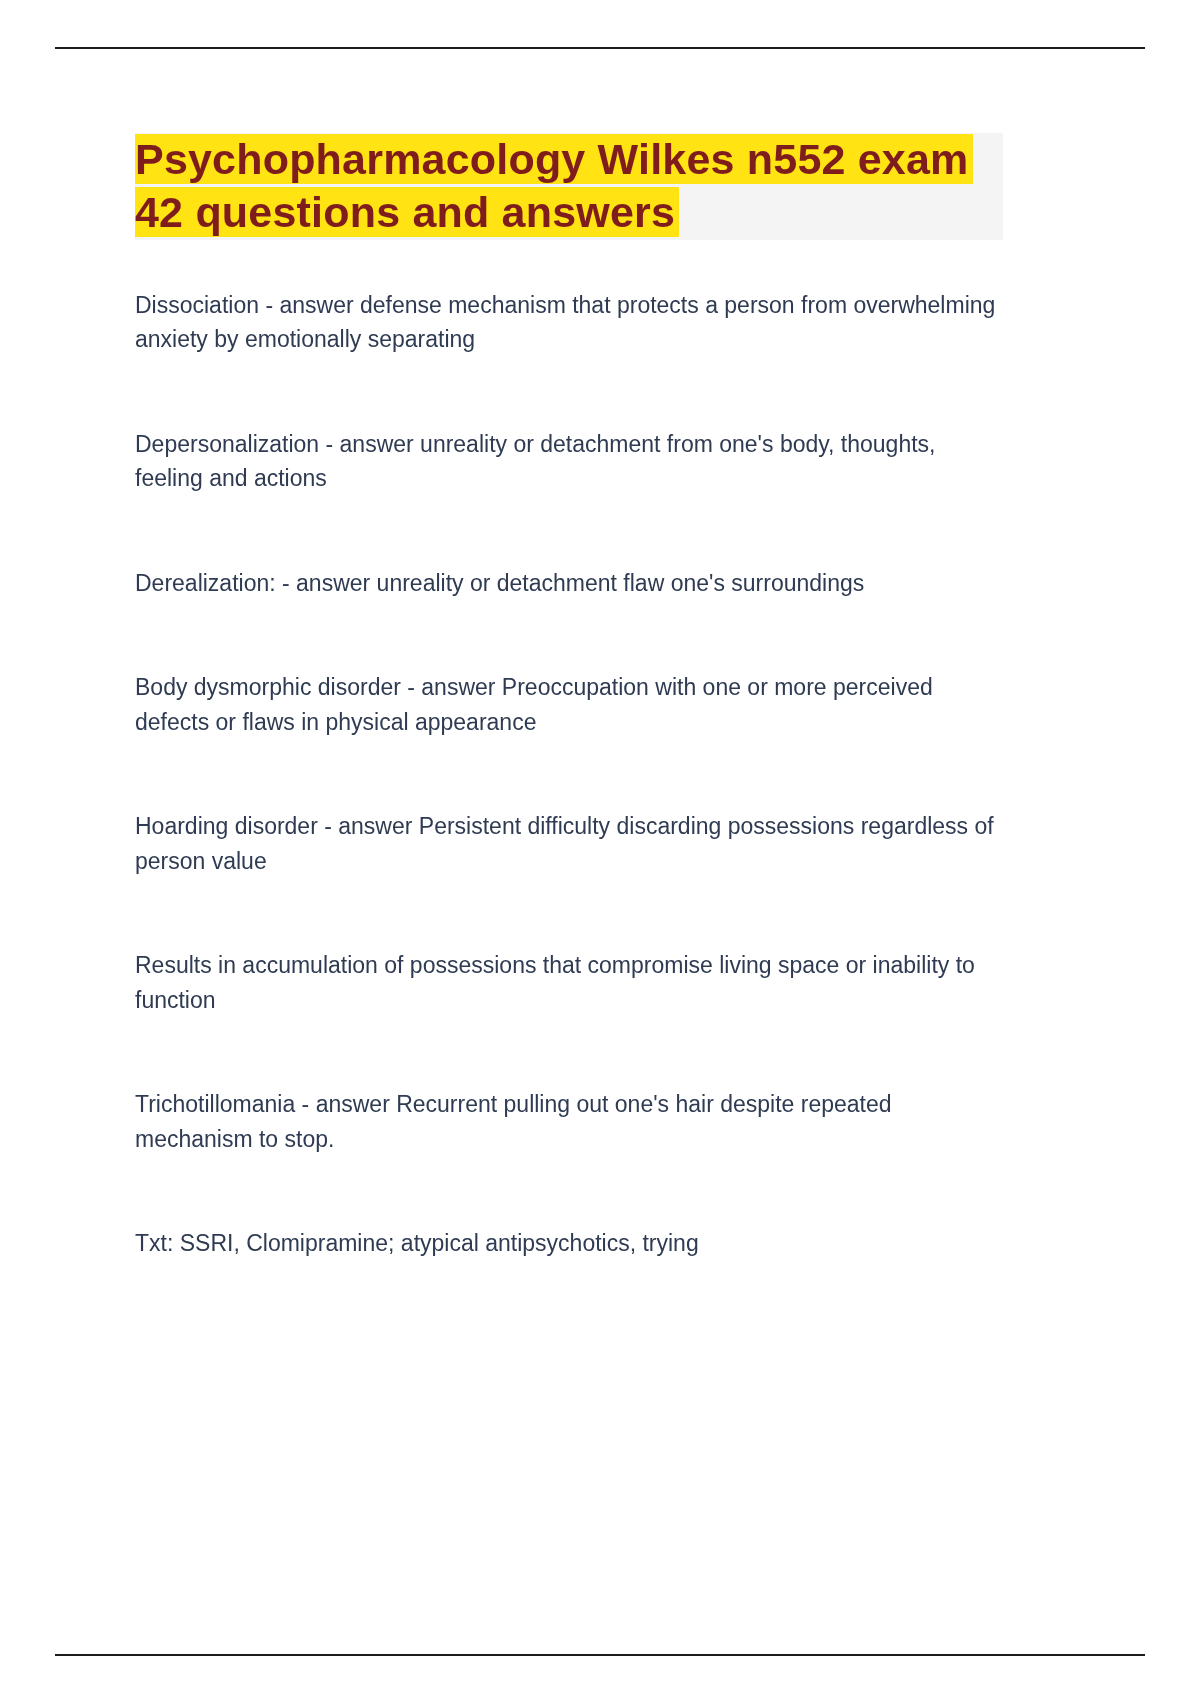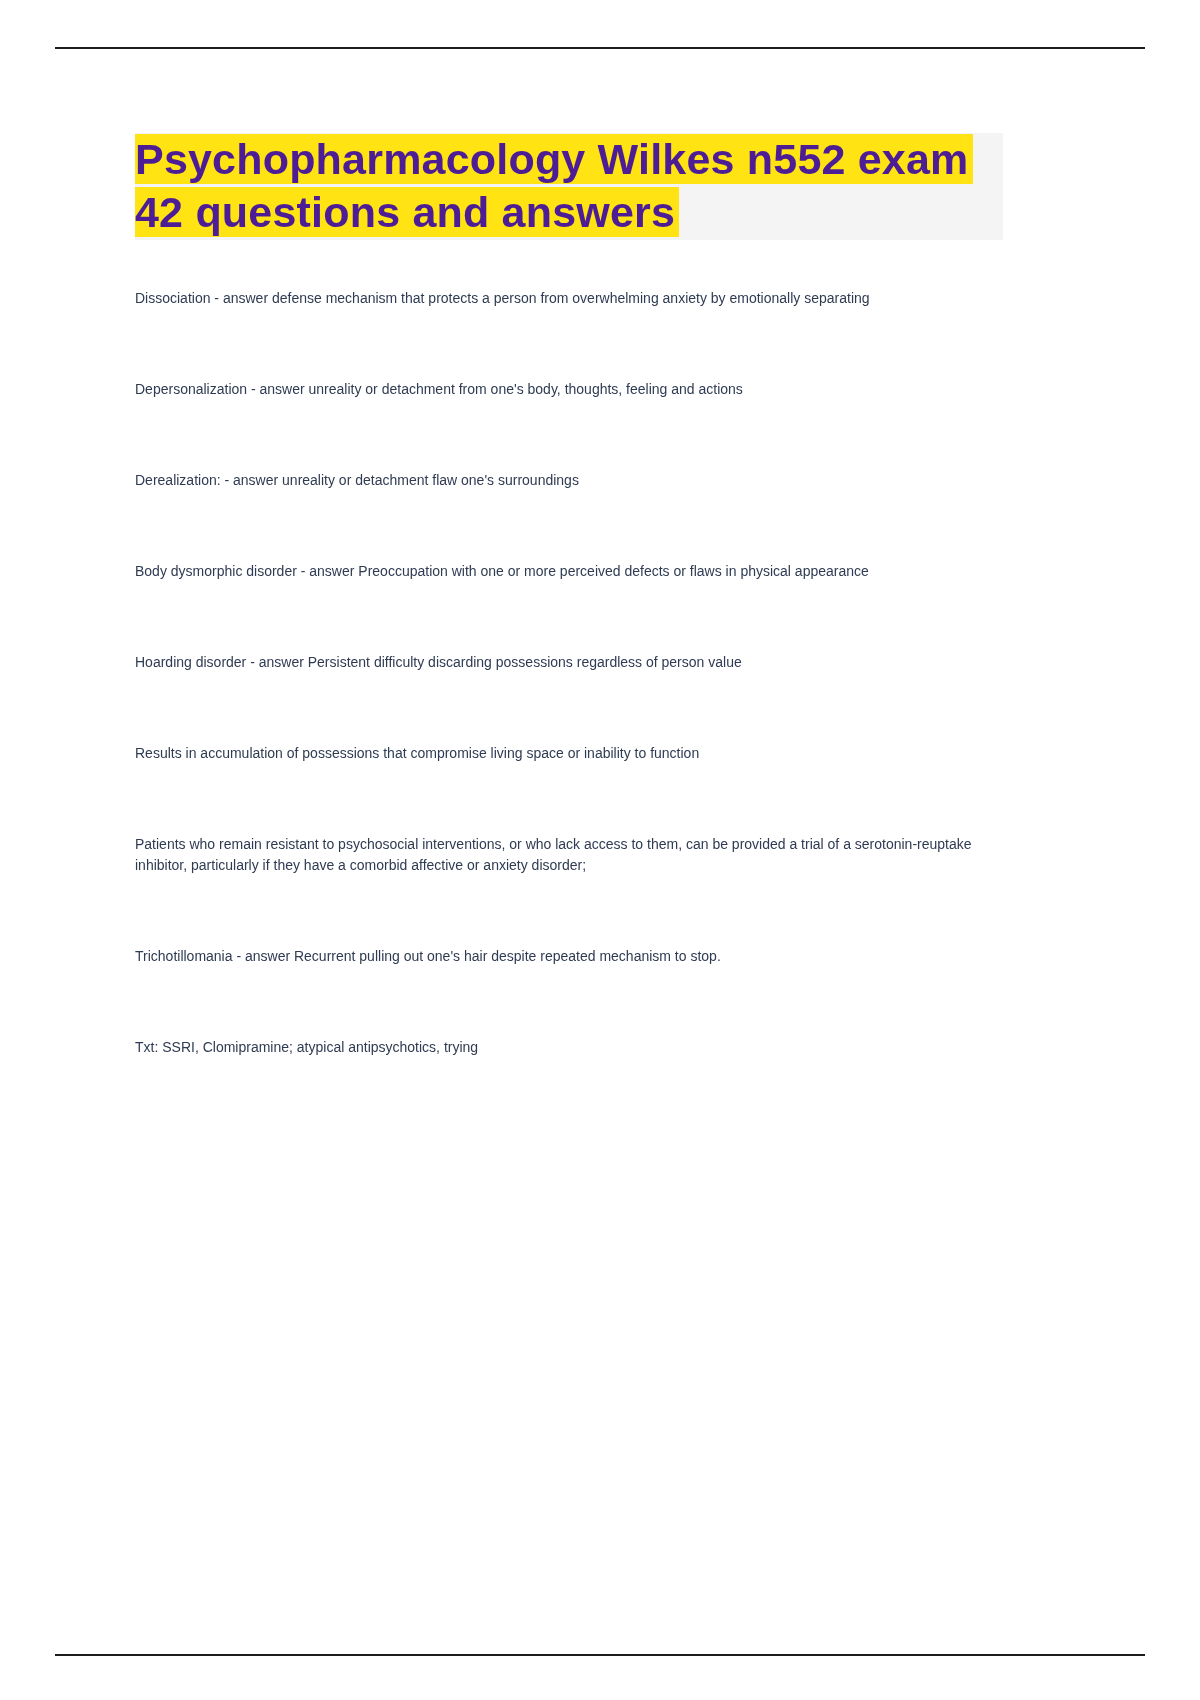--- a/index.html
+++ b/index.html
@@ -42,35 +42,35 @@
 
   .title-block {
     margin-top: 133px;
     background: #f4f4f4;
     width: 868px;
   }
 
   .title-block h1 {
     font-size: 43px;
     font-weight: bold;
-    color: #4c1d95;
+    color: #7f1d1d;
     line-height: 1.24;
     letter-spacing: 0.2px;
   }
 
   .hl {
     background: #ffe312;
     box-decoration-break: clone;
     padding: 1px 4px 1px 0;
   }
 
   .body-text {
     margin-top: 48px;
     color: #2f3b52;
-    font-size: 14px;
+    font-size: 23px;
     line-height: 1.5;
   }
 
   .body-text p {
     margin: 0 0 70px 0;
   }
 
   .body-text p.tight {
   }
 
@@ -94,21 +94,20 @@
       </h1>
     </div>
 
     <div class="body-text">
       <p>Dissociation - answer defense mechanism that protects a person from overwhelming anxiety by emotionally separating</p>
       <p>Depersonalization - answer unreality or detachment from one's body, thoughts, feeling and actions</p>
       <p>Derealization: - answer unreality or detachment flaw one's surroundings</p>
       <p class="tight">Body dysmorphic disorder - answer Preoccupation with one or more perceived defects or flaws in physical appearance</p>
       <p>Hoarding disorder - answer Persistent difficulty discarding possessions regardless of person value</p>
       <p>Results in accumulation of possessions that compromise living space or inability to function</p>
-      <p>Patients who remain resistant to psychosocial interventions, or who lack access to them, can be provided a trial of a serotonin-reuptake inhibitor, particularly if they have a comorbid affective or anxiety disorder;</p>
       <p>Trichotillomania - answer Recurrent pulling out one's hair despite repeated mechanism to stop.</p>
       <p>Txt: SSRI, Clomipramine; atypical antipsychotics, trying</p>
     </div>
 
   </div>
 
   <hr class="rule rule-bottom">
 
 </div>
 

